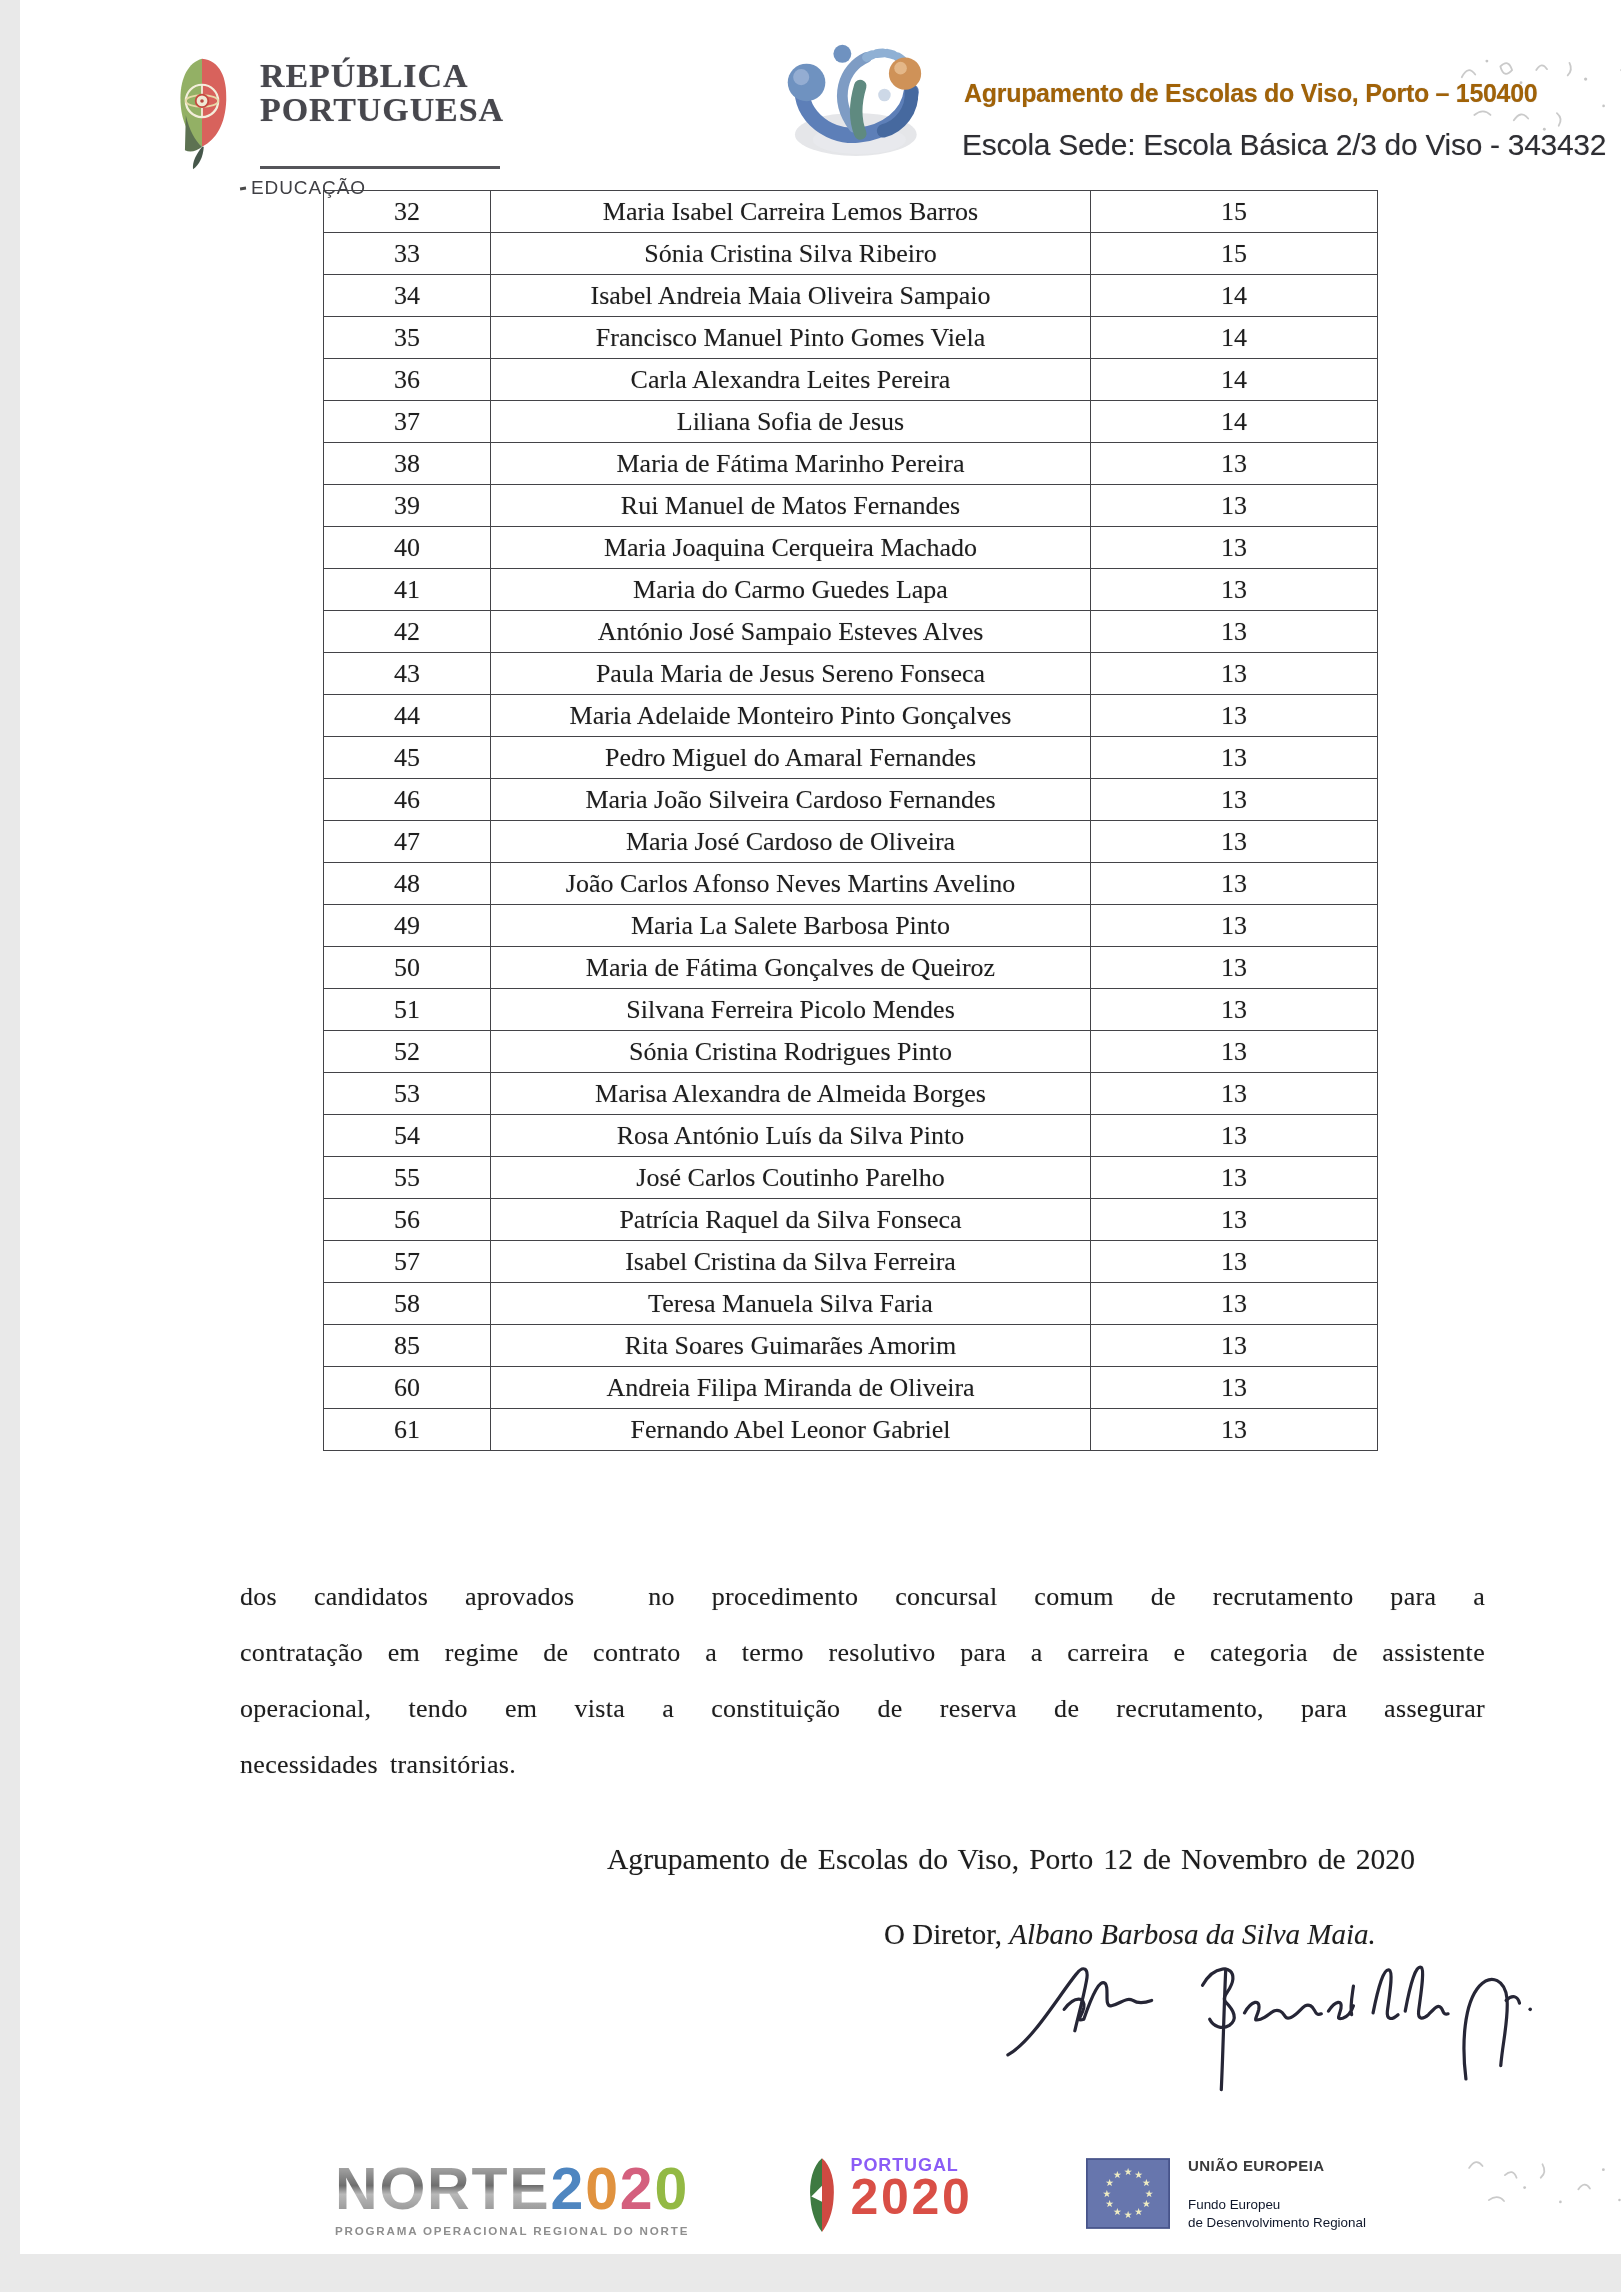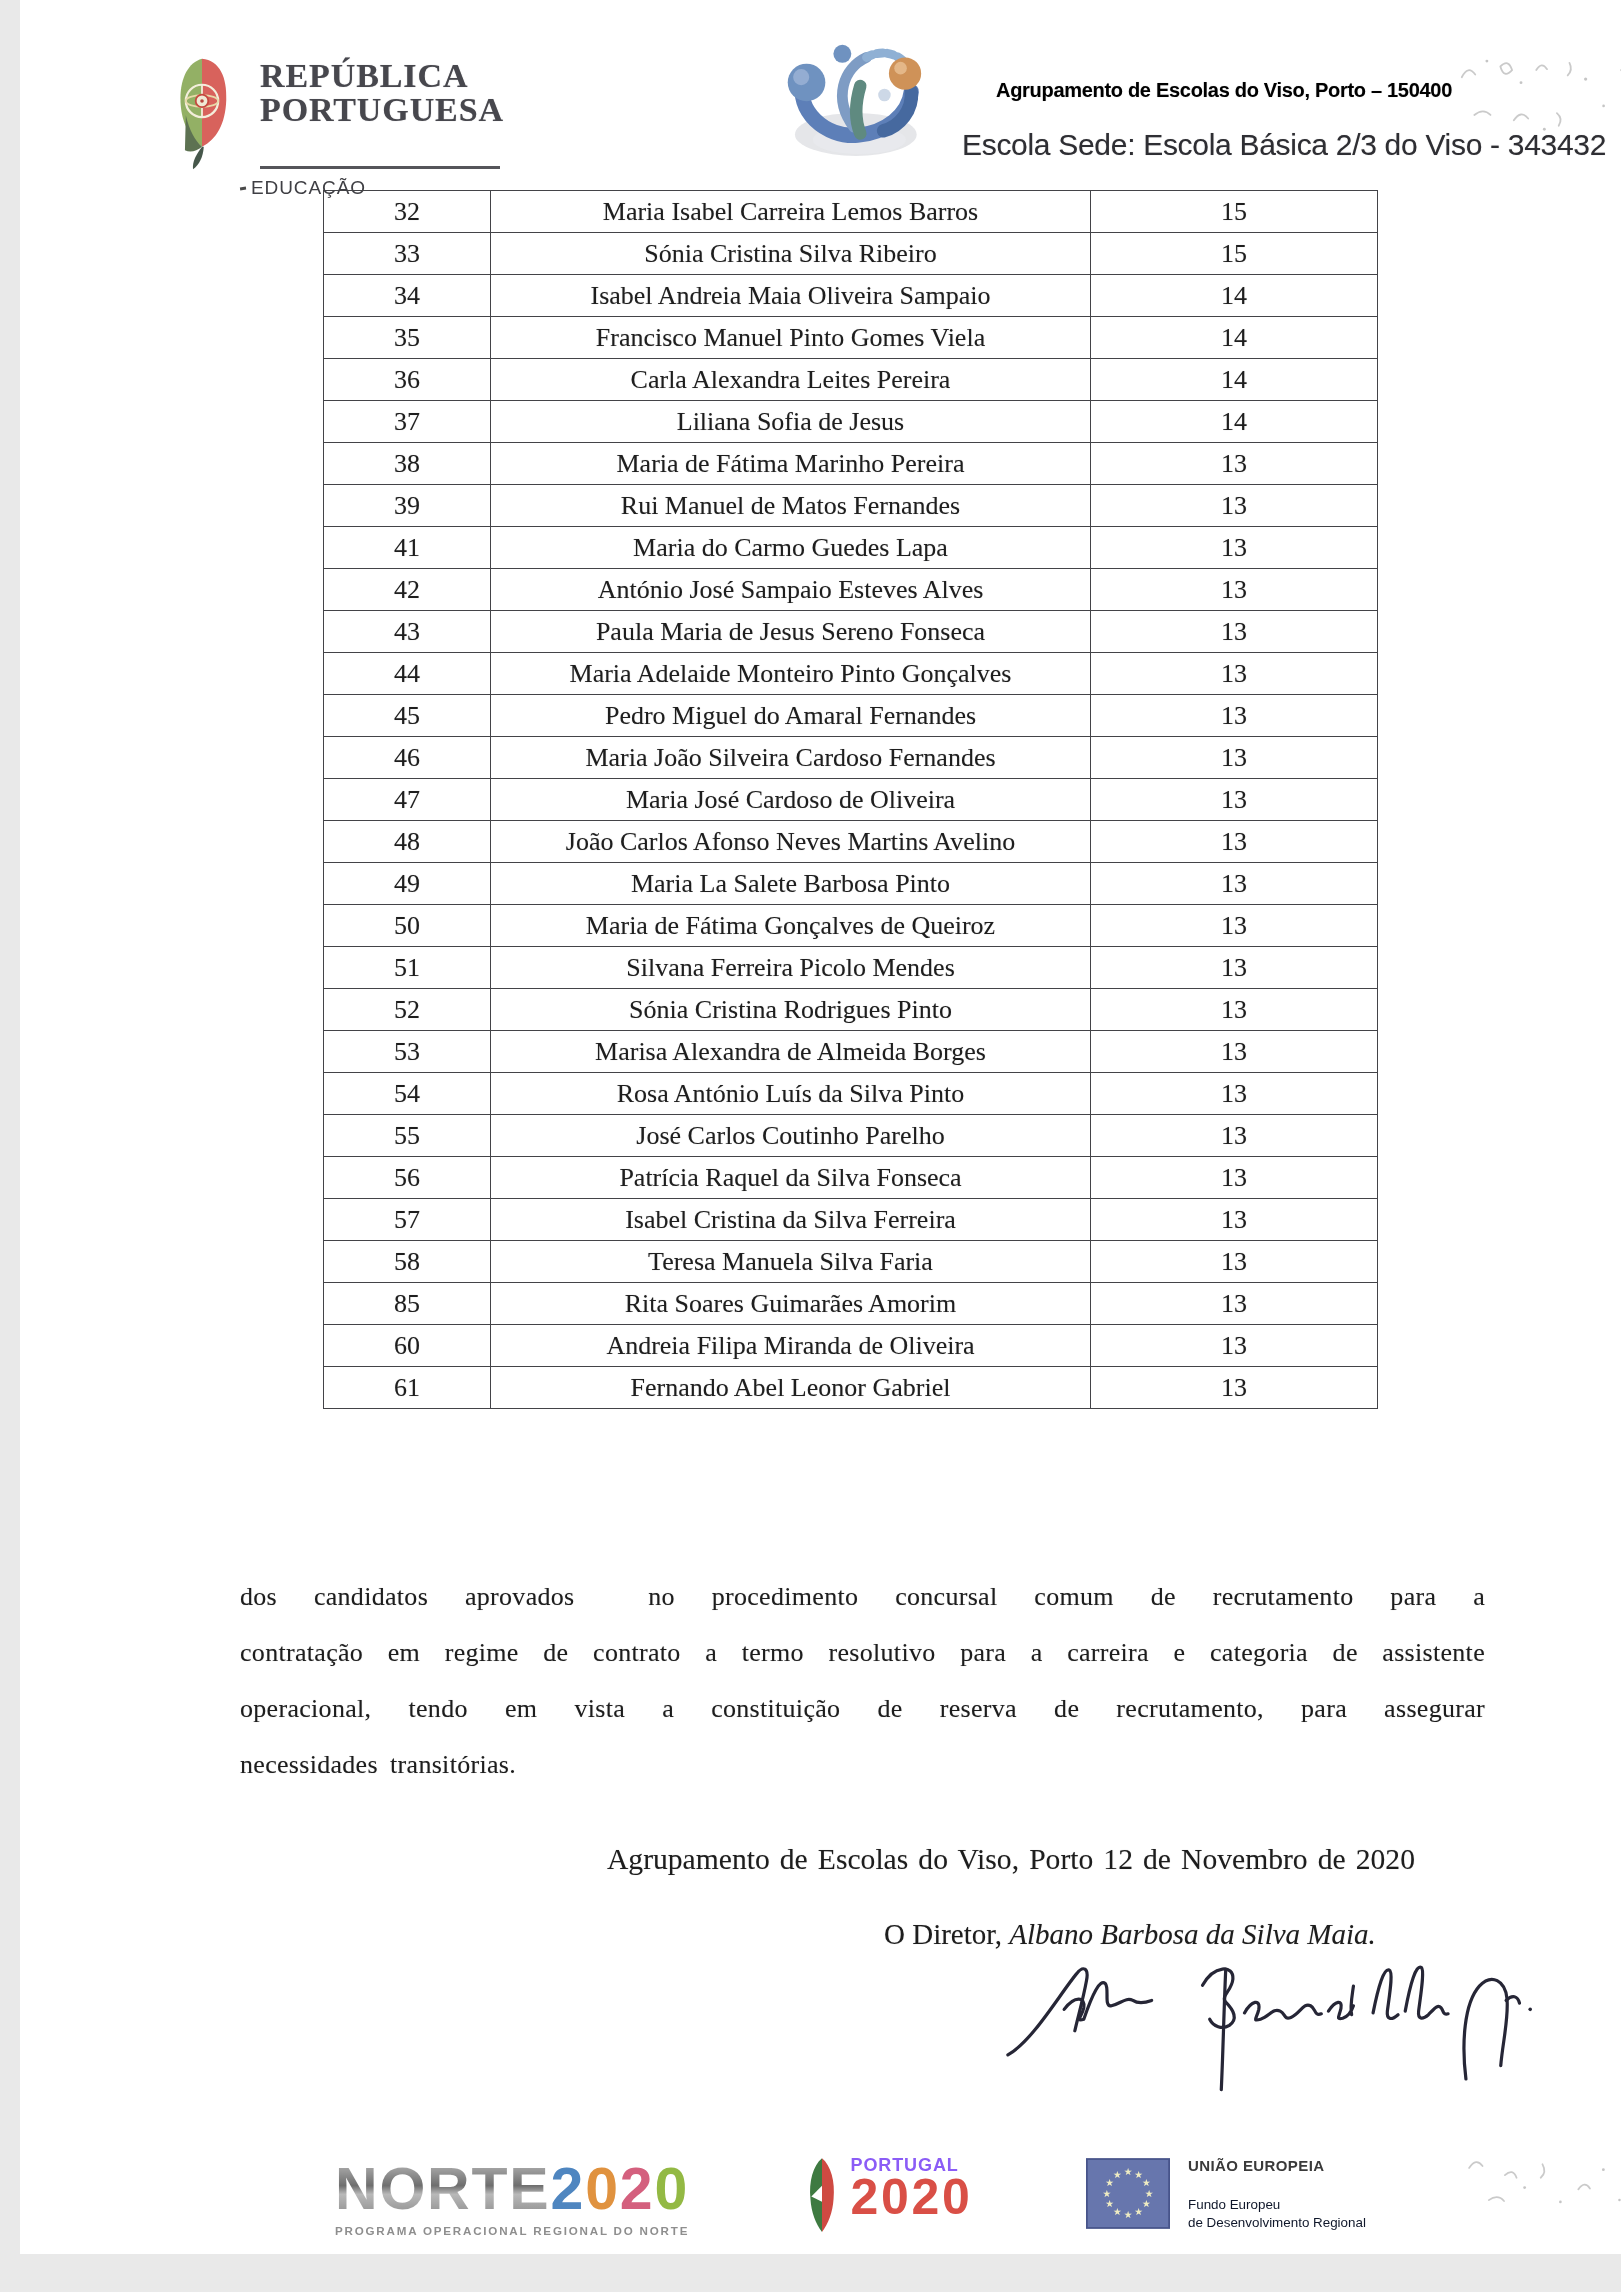--- a/index.html
+++ b/index.html
@@ -23,23 +23,23 @@
     text-shadow:0 0 0.9px rgba(60,60,70,.4);
   }
   .republic-rule{left:240px;top:166px;width:240px;height:2.7px;background:#55555a;}
   .department-artifact{left:220px;top:187px;width:6.3px;height:2.7px;background:#4a4a4a;transform:rotate(-8deg);}
   .department{
     left:231px;top:177px;
     font-family:"Liberation Sans",sans-serif;
     font-weight:400;font-size:19px;letter-spacing:0.9px;color:#3f3f44;
   }
   .school-text1{
-    left:976px;top:79px;
+    left:944px;top:79px;
     font-family:"Liberation Sans",sans-serif;
-    font-weight:700;font-size:20px;letter-spacing:-0.3px;color:#000000;
+    font-weight:700;font-size:25px;letter-spacing:-0.3px;color:#a16207;
     text-shadow:0 0 0.9px rgba(40,40,40,.35);
   }
   .school-text2{
     left:942px;top:128px;
     font-family:"Liberation Sans",sans-serif;
     font-weight:400;font-size:30px;letter-spacing:-0.3px;color:#2e2e33;
     text-shadow:0 0 0.9px rgba(40,40,40,.35);
   }
 
   
@@ -211,20 +211,25 @@
       <td>Maria de Fátima Marinho Pereira</td>
       <td>13</td>
     </tr>
 
     <tr>
       <td>39</td>
       <td>Rui Manuel de Matos Fernandes</td>
       <td>13</td>
     </tr>
 
+    <tr>
+      <td>40</td>
+      <td>Maria Joaquina Cerqueira Machado</td>
+      <td>13</td>
+    </tr>
 
     <tr>
       <td>41</td>
       <td>Maria do Carmo Guedes Lapa</td>
       <td>13</td>
     </tr>
 
     <tr>
       <td>42</td>
       <td>António José Sampaio Esteves Alves</td>

